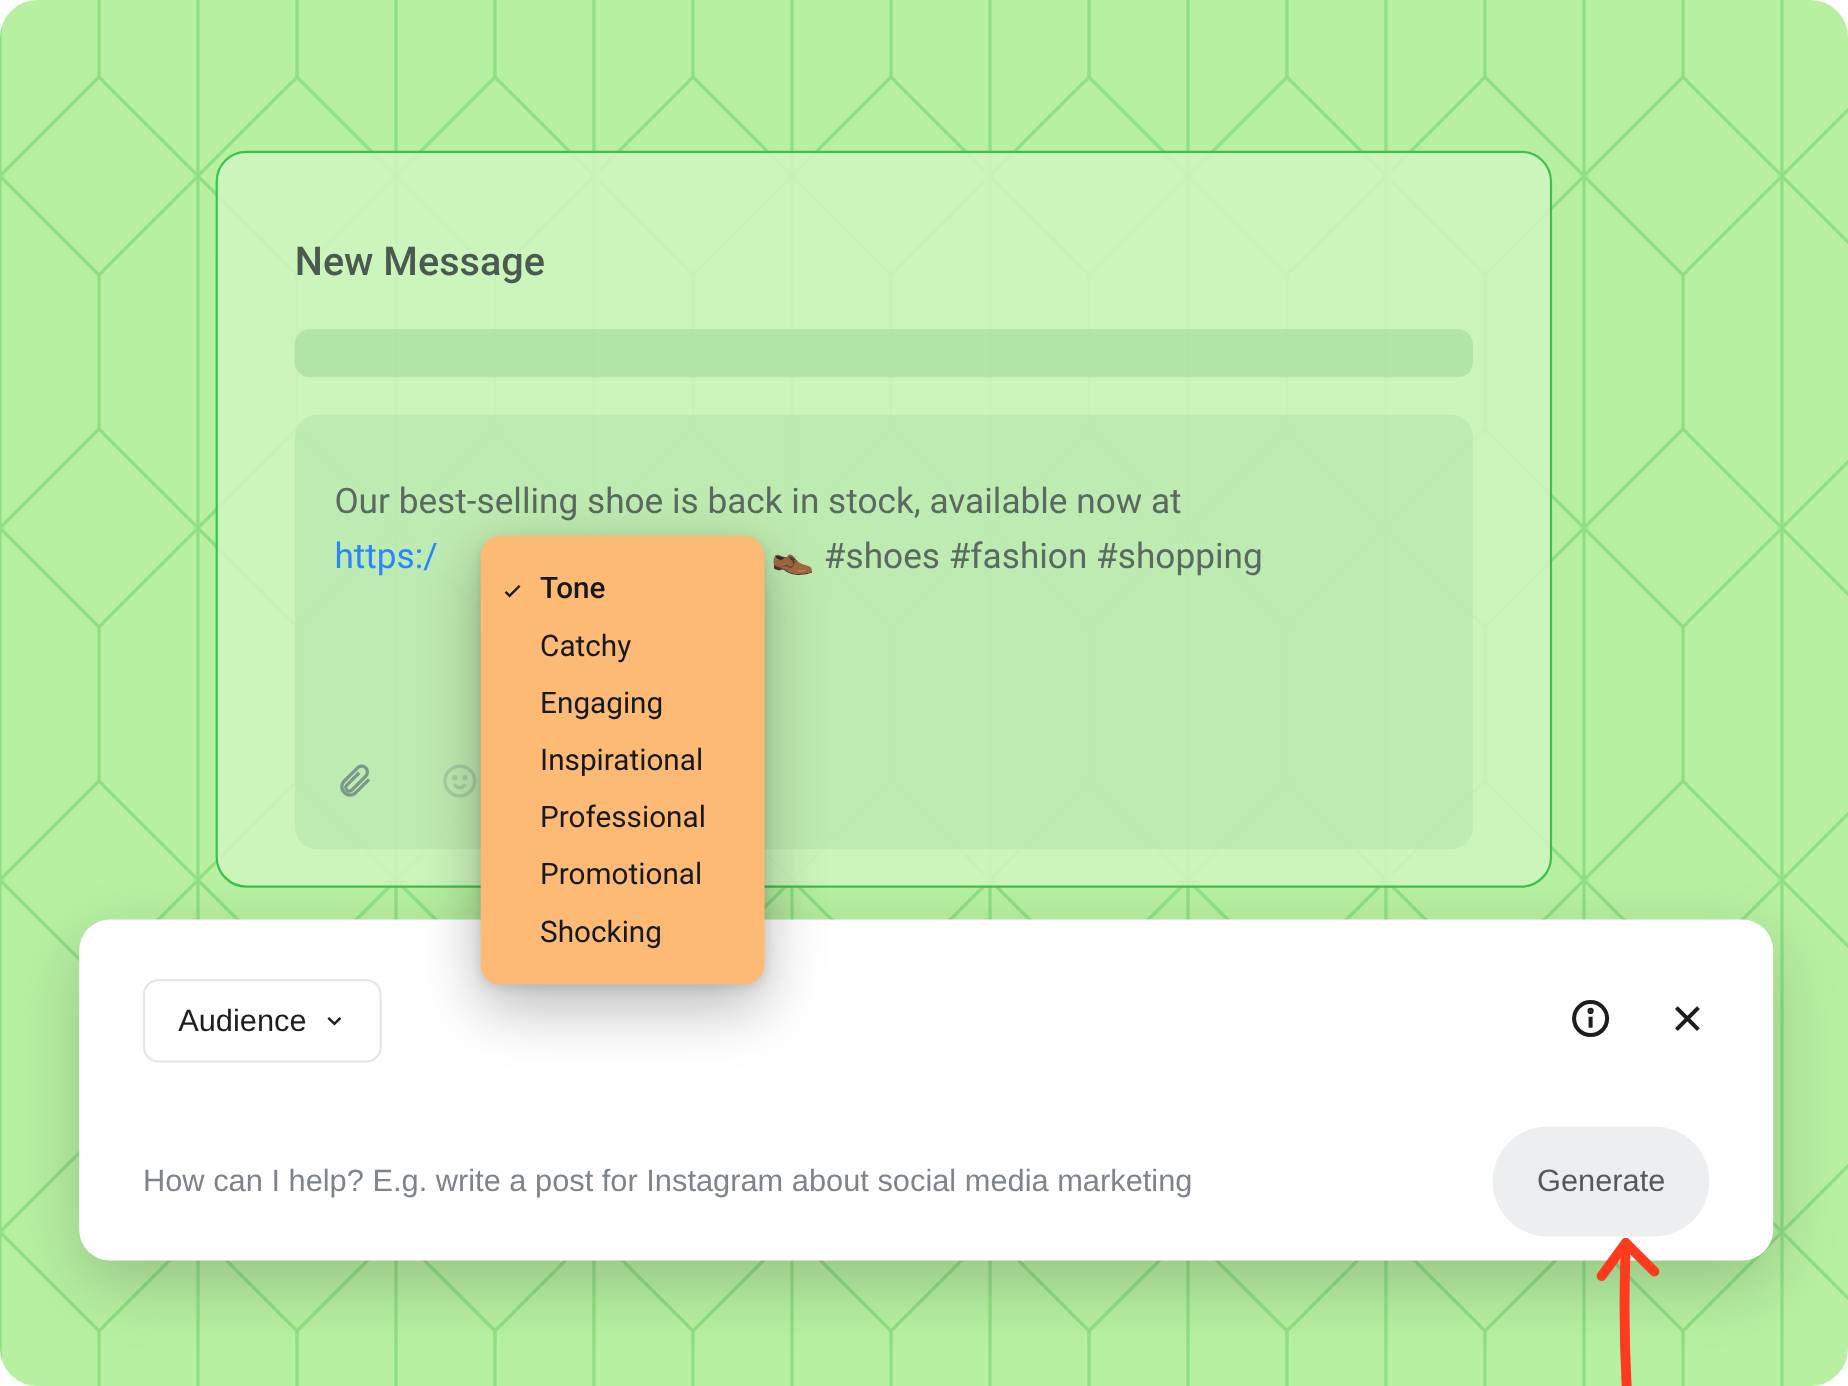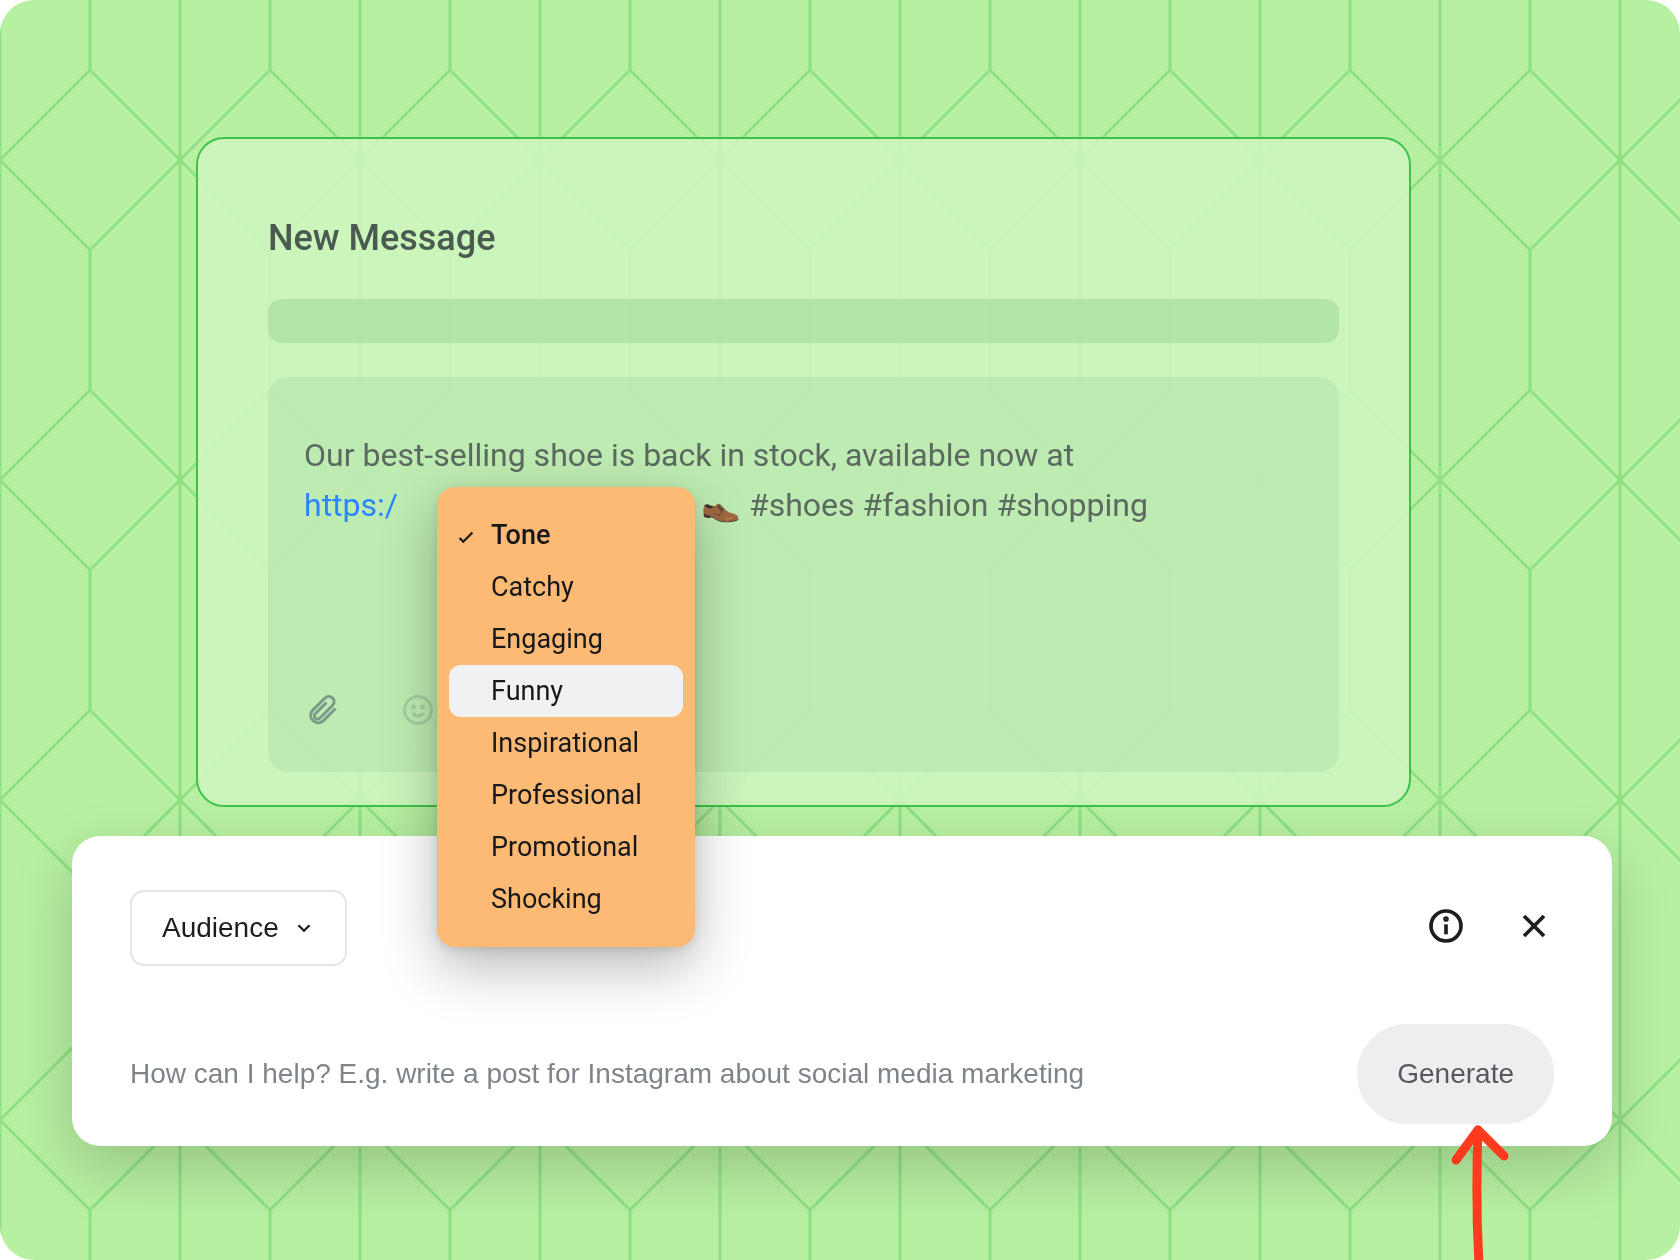--- a/index.html
+++ b/index.html
@@ -264,23 +264,20 @@
       </span>
       <span>Tone</span>
     </div>
 
       <div class="menu-item">
         <span>Catchy</span>
       </div>
       <div class="menu-item">
         <span>Engaging</span>
       </div>
-      <div class="menu-item selected">
-        <span>Funny</span>
-      </div>
       <div class="menu-item">
         <span>Inspirational</span>
       </div>
       <div class="menu-item">
         <span>Professional</span>
       </div>
       <div class="menu-item">
         <span>Promotional</span>
       </div>
       <div class="menu-item">

